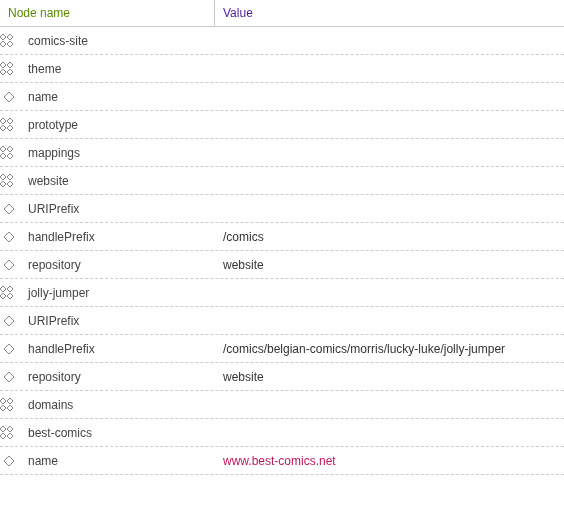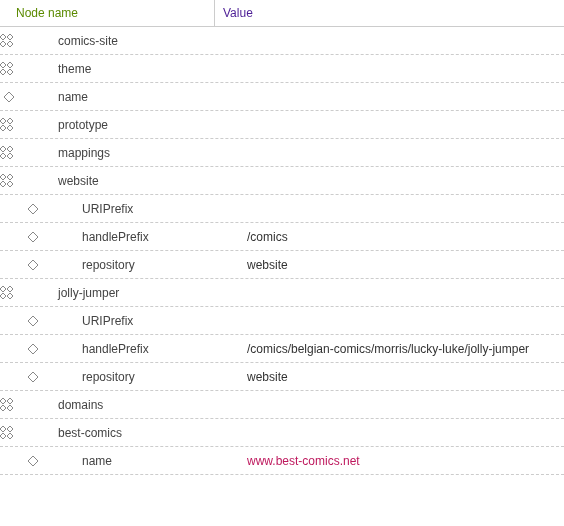--- a/index.html
+++ b/index.html
@@ -10,55 +10,54 @@
     color: #333;
     background: #fff;
     width: 564px;
   }
   .header {
     display: flex;
     border-bottom: 1px solid #ccc;
   }
   .header .col-name {
     width: 215px;
-    padding: 6px 16px;
+    padding: 6px 8px;
     color: #5b8a00;
     font-weight: normal;
     border-right: 1px solid #ccc;
   }
   .header .col-value {
     flex: 1;
     padding: 6px 8px;
     color: #4c1d95;
   }
   .row {
     display: flex;
     align-items: center;
     border-bottom: 1px dashed #ccc;
     min-height: 28px;
   }
   .row .col-name {
     width: 215px;
     display: flex;
     align-items: center;
     padding: 4px 0;
-    gap: 30px;
   }
   .row .col-value {
     flex: 1;
     padding: 4px 8px;
     color: #333;
   }
   .row .col-value.link {
     color: #be185d;
   }
   .indent-0 { padding-left: 6px; }
   .indent-1 { padding-left: 26px; }
   .indent-2 { padding-left: 46px; }
-  .indent-3 { padding-left: 66px; margin-left: 24px; }
+  .indent-3 { padding-left: 66px; }
   .icon-group {
     width: 18px;
     height: 14px;
     display: inline-block;
     position: relative;
     flex-shrink: 0;
   }
   .icon-group svg { display: block; }
   .icon-leaf {
     width: 18px;

